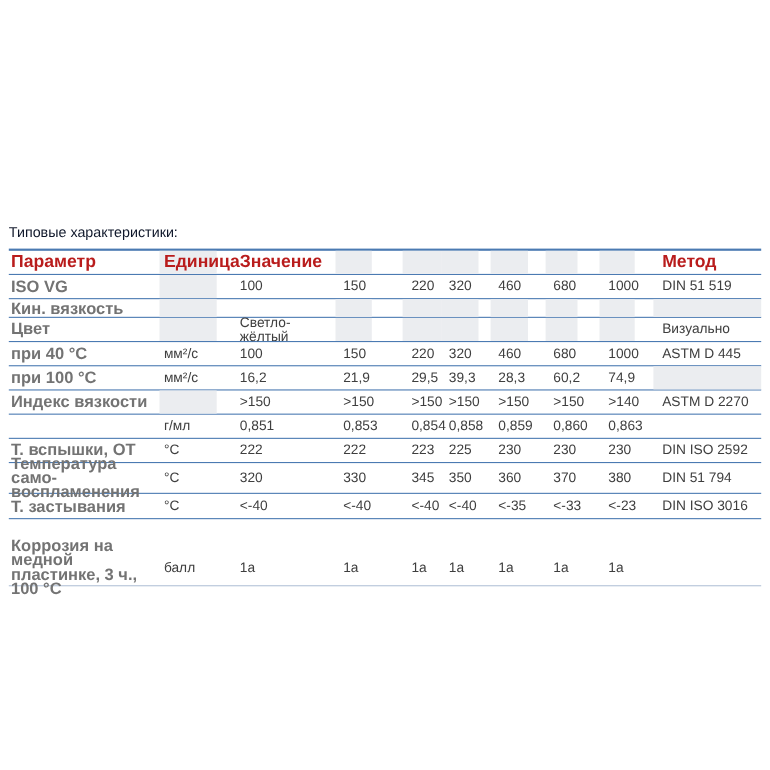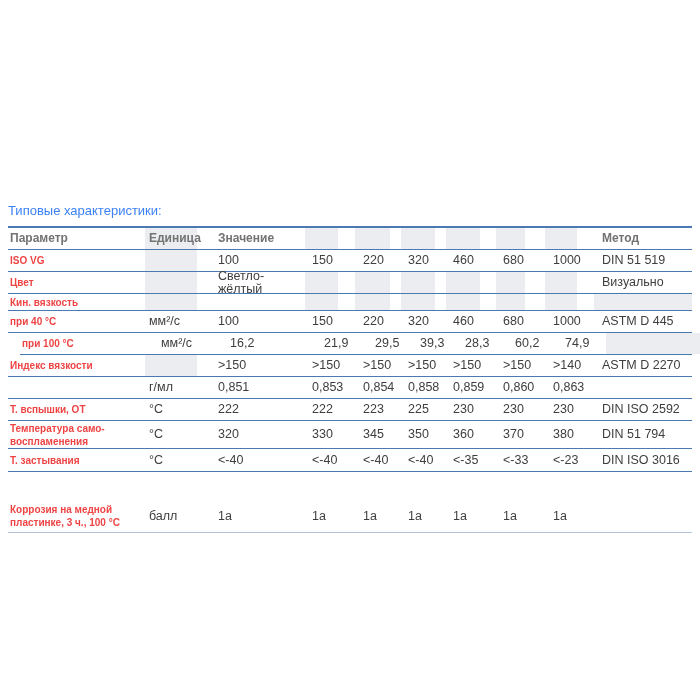--- a/index.html
+++ b/index.html
@@ -4,44 +4,44 @@
 <style>
   html,body{margin:0;padding:0;}
   body{
     width:700px;height:700px;background:#ffffff;position:relative;
     font-family:"Liberation Sans","DejaVu Sans",sans-serif;
     -webkit-font-smoothing:antialiased;
   }
   #stage{position:absolute;inset:0;}
   .title{
     position:absolute;left:8px;top:203px;
-    font-size:13px;color:#3b82f6;
+    font-size:13px;color:#0f172a;
   }
   #tbl{
     position:absolute;left:8px;top:226px;width:684px;
     border-top:2px solid #4b7ab2;
   }
   .row{position:relative;border-bottom:1.5px solid #4b7ab2;}
   .row:last-child{border-bottom:1.5px solid #b3c3d8;}
   .cell{
     position:absolute;top:0;bottom:0;
     display:flex;align-items:center;
     box-sizing:border-box;
     font-size:12.5px;color:#3e3e3e;
     white-space:pre-line;line-height:13px;
   }
   .cell.gray{background:#ebedf0;}
-  .cell.param{font-weight:bold;color:#ef4444;font-size:10px;}
-  .cell.hdr{font-weight:bold;color:#737373;font-size:12px;}
+  .cell.param{font-weight:bold;color:#737373;font-size:15px;}
+  .cell.hdr{font-weight:bold;color:#b91c1c;font-size:16px;}
   
   .c0{left:0px;width:134px;padding-left:2px;}
   .c1{left:137px;width:52px;padding-left:4px;}
   .c2{left:189px;width:106px;padding-left:21px;}
   .c3{left:297px;width:33px;padding-left:7px;}
-  .c4{left:347px;width:35px;padding-left:8px;}
+  .c4{left:358px;width:35px;padding-left:8px;}
   .c5{left:393px;width:34px;padding-left:7px;}
   .c6{left:438px;width:34px;padding-left:7px;}
   .c7{left:488px;width:29px;padding-left:7px;white-space:nowrap;}
   .c8{left:537px;width:32px;padding-left:8px;white-space:nowrap;}
   .c9{left:586px;width:98px;padding-left:8px;white-space:nowrap;}
 </style>
 </head>
 <body>
 
 <div id="stage">
@@ -64,56 +64,56 @@
         <div class="cell c1 gray"></div>
         <div class="cell c2">100</div>
         <div class="cell c3">150</div>
         <div class="cell c4">220</div>
         <div class="cell c5">320</div>
         <div class="cell c6">460</div>
         <div class="cell c7">680</div>
         <div class="cell c8">1000</div>
         <div class="cell c9">DIN 51 519</div>
       </div>
+      <div class="row" style="height: 16px;">
+        <div class="cell c0 param">Кин. вязкость</div>
+        <div class="cell c1 gray"></div>
+        <div class="cell c3 gray"></div>
+        <div class="cell c4 gray"></div>
+        <div class="cell c5 gray"></div>
+        <div class="cell c6 gray"></div>
+        <div class="cell c7 gray"></div>
+        <div class="cell c8 gray"></div>
+        <div class="cell c9 gray"></div>
+      </div>
       <div class="row" style="height: 21px;">
         <div class="cell c0 param">Цвет</div>
         <div class="cell c1 gray"></div>
         <div class="cell c2">Светло-жёлтый</div>
         <div class="cell c3 gray"></div>
         <div class="cell c4 gray"></div>
         <div class="cell c5 gray"></div>
         <div class="cell c6 gray"></div>
         <div class="cell c7 gray"></div>
         <div class="cell c8 gray"></div>
         <div class="cell c9">Визуально</div>
-      </div>
-      <div class="row" style="height: 16px;">
-        <div class="cell c0 param">Кин. вязкость</div>
-        <div class="cell c1 gray"></div>
-        <div class="cell c3 gray"></div>
-        <div class="cell c4 gray"></div>
-        <div class="cell c5 gray"></div>
-        <div class="cell c6 gray"></div>
-        <div class="cell c7 gray"></div>
-        <div class="cell c8 gray"></div>
-        <div class="cell c9 gray"></div>
       </div>
       <div class="row" style="height: 21px;">
         <div class="cell c0 param">при 40 °C</div>
         <div class="cell c1">мм²/с</div>
         <div class="cell c2">100</div>
         <div class="cell c3">150</div>
         <div class="cell c4">220</div>
         <div class="cell c5">320</div>
         <div class="cell c6">460</div>
         <div class="cell c7">680</div>
         <div class="cell c8">1000</div>
         <div class="cell c9">ASTM D 445</div>
       </div>
-      <div class="row" style="height: 21px; margin-left: 12px;">
+      <div class="row" style="height: 21px;">
         <div class="cell c0 param">при 100 °C</div>
         <div class="cell c1">мм²/с</div>
         <div class="cell c2">16,2</div>
         <div class="cell c3">21,9</div>
         <div class="cell c4">29,5</div>
         <div class="cell c5">39,3</div>
         <div class="cell c6">28,3</div>
         <div class="cell c7">60,2</div>
         <div class="cell c8">74,9</div>
         <div class="cell c9 gray"></div>

